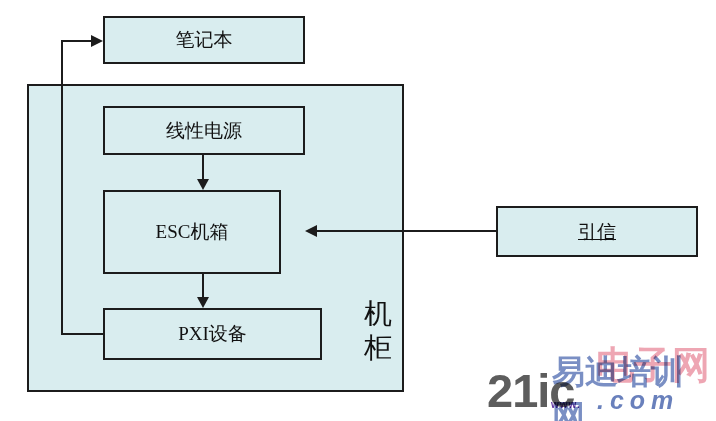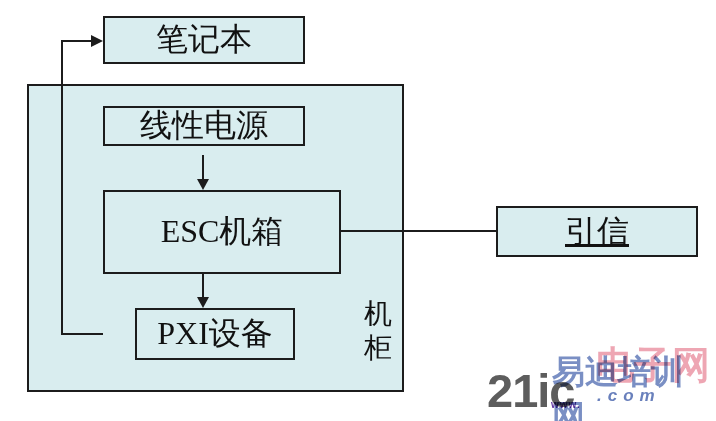--- a/index.html
+++ b/index.html
@@ -31,28 +31,28 @@
     word-break: break-all;
   }
   
   .box {
     position: absolute;
     background: #d9edef;
     border: 2px solid #1c1c1c;
     display: flex;
     align-items: center;
     justify-content: center;
-    font-size: 32px;
+    font-size: 19px;
     color: #111;
     white-space: nowrap;
   }
   .box-notebook   { left: 103px; top: 16px;  width: 202px; height: 48px; }
-  .box-linear     { left: 103px; top: 106px; width: 202px; height: 40px; }
-  .box-esc        { left: 103px; top: 190px; width: 238px; height: 84px; }
-  .box-pxi        { left: 103px; top: 308px; width: 160px; height: 52px; margin-left: 32px; }
+  .box-linear     { left: 103px; top: 106px; width: 202px; height: 49px; }
+  .box-esc        { left: 103px; top: 190px; width: 178px; height: 84px; }
+  .box-pxi        { left: 103px; top: 308px; width: 219px; height: 52px; }
   .box-fuze       { left: 496px; top: 206px; width: 202px; height: 51px; text-decoration: underline; }
   
   .line { position: absolute; background: #1c1c1c; }
   .l-linear-esc   { left: 202px; top: 155px; width: 2px;  height: 26px; }
   .l-esc-pxi      { left: 202px; top: 274px; width: 2px;  height: 24px; }
   .l-loop-v       { left: 61px;  top: 40px;  width: 2px;  height: 295px; }
   .l-loop-bottom  { left: 61px;  top: 333px; width: 42px; height: 2px; }
   .l-loop-top     { left: 61px;  top: 40px;  width: 32px; height: 2px; }
   .l-fuze-esc     { left: 317px; top: 230px; width: 179px; height: 2px; }
   
@@ -61,21 +61,21 @@
   .a-down-1 { left: 197px; top: 179px; }
   .a-down-2 { left: 197px; top: 297px; }
   .a-right { border-top: 6px solid transparent; border-bottom: 6px solid transparent; border-left: 12px solid #1c1c1c; left: 91px; top: 35px; }
   .a-left  { border-top: 6px solid transparent; border-bottom: 6px solid transparent; border-right: 12px solid #1c1c1c; left: 305px; top: 225px; }
   
   .wm span { position: absolute; font-family: "Liberation Sans", sans-serif; font-weight: bold; mix-blend-mode: multiply; }
   .wm-brand    { left: 487px; top: 363px; font-size: 47px; color: #404040; opacity: .85; letter-spacing: -1px; }
   .wm-red-cjk  { left: 596px; top: 340px; font-size: 38px; color: #e8889a; opacity: .75; }
   .wm-www      { left: 551px; top: 399px; font-size: 10px; color: #4c1d95; letter-spacing: 1px; opacity: .9; }
   .wm-blue-cjk { left: 552px; top: 350px; font-size: 33px; color: #5873b5; opacity: .8; letter-spacing: 0px; }
-  .wm-com      { left: 597px; top: 386px; font-size: 17px; font-style: italic; color: #4f6ab0; letter-spacing: 6px; opacity: .85; }
+  .wm-com      { left: 597px; top: 386px; font-size: 25px; font-style: italic; color: #4f6ab0; letter-spacing: 6px; opacity: .85; }
 </style>
 </head>
 <body>
 
 <div class="stage">
 
   <div class="cabinet"></div>
   <div class="cabinet-label">机柜</div>
 
   <div class="line l-loop-v"></div>

